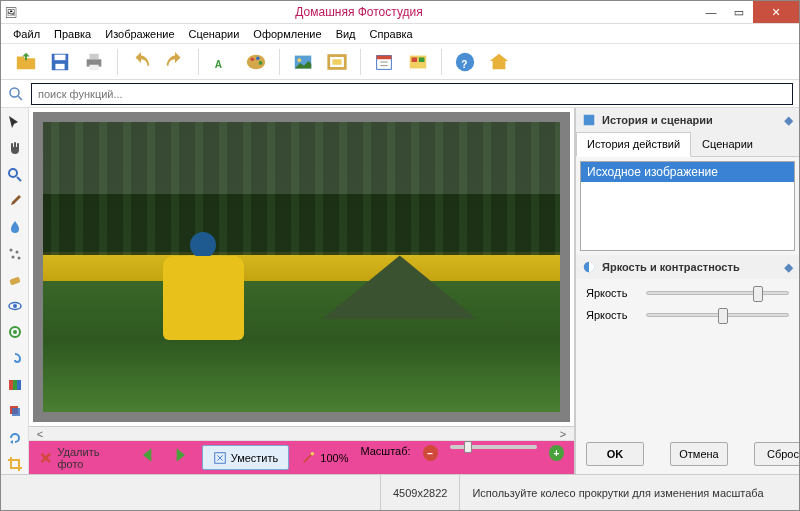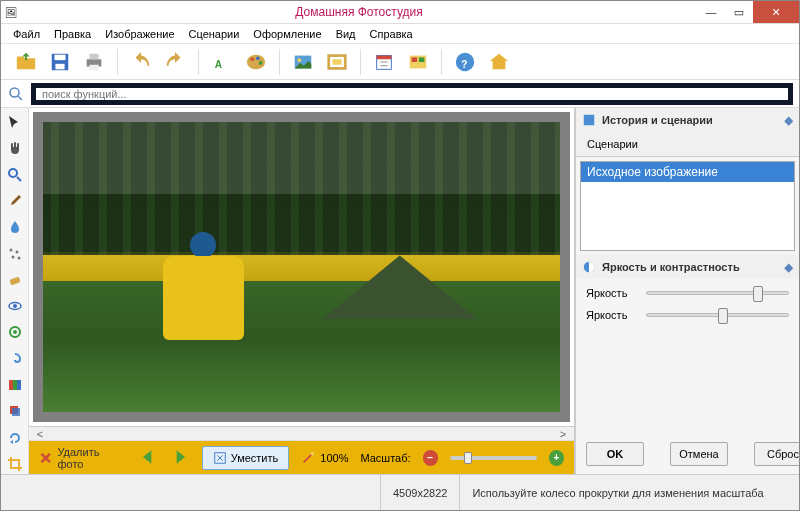--- a/index.html
+++ b/index.html
@@ -11,38 +11,38 @@
 .titlebar .win-btn { width: 28px; height: 22px; display: flex; align-items: center; justify-content: center; font-size: 11px; color: #333; }
 .titlebar .win-btn.close { background: #c94f3e; color: #fff; width: 46px; }
 .menubar { height: 20px; background: #fff; display: flex; gap: 2px; padding: 0 6px; align-items: center; border-bottom: 1px solid #e5e5e5; }
 .menubar span { padding: 2px 6px; cursor: pointer; font-size: 11px; }
 .toolbar { height: 36px; background: #fff; display: flex; align-items: center; padding: 0 10px; gap: 4px; border-bottom: 1px solid #ddd; }
 .tb-btn { width: 30px; height: 30px; display: flex; align-items: center; justify-content: center; border-radius: 3px; cursor: pointer; }
 .tb-sep { width: 1px; height: 26px; background: #ddd; margin: 0 4px; }
 .tb-btn svg { width: 22px; height: 22px; }
 .search-row { height: 28px; background: #fff; display: flex; align-items: center; padding: 2px 6px; gap: 6px; border-bottom: 1px solid #ddd; }
 .search-row .mag { width: 18px; height: 18px; }
-.search-row input { flex: 1; height: 22px; border: 5px solid #0f172a; padding: 0 6px; font-size: 11px; color: #888; }
+.search-row input { flex: 1; height: 22px; border: 1px solid #0f172a; padding: 0 6px; font-size: 11px; color: #888; }
 .content { flex: 1; display: flex; min-height: 0; }
 .toolstrip { width: 28px; background: #f5f5f5; border-right: 1px solid #ddd; display: flex; flex-direction: column; align-items: center; padding-top: 4px; gap: 6px; }
 .toolstrip .tool { width: 22px; height: 22px; display: flex; align-items: center; justify-content: center; cursor: pointer; }
 .toolstrip .tool svg { width: 16px; height: 16px; }
 .canvas-wrap { flex: 1; display: flex; flex-direction: column; background: #fff; border-right: 1px solid #ccc; min-width: 0; }
 .canvas { flex: 1; background: #808080; margin: 4px; position: relative; overflow: hidden; }
 .photo { position: absolute; inset: 10px; background: linear-gradient(to bottom, #dde3dc 0%, #e8ece8 25%, #1f3818 25%, #2b4a20 45%, #d6b820 45%, #c4a310 55%, #3a6628 55%, #2e5820 75%, #4a7f32 100%); }
 .person { position: absolute; left: 18%; top: 38%; width: 26%; height: 48%; }
 .person .head { position: absolute; top: 0; left: 40%; width: 26px; height: 26px; border-radius: 50%; background: #1e5a8f; }
 .person .body { position: absolute; top: 24px; left: 20%; width: 60%; height: 60%; background: #e8c21a; border-radius: 10px 10px 6px 6px; }
 .tent { position: absolute; right: 16%; top: 46%; width: 30%; height: 22%; }
 .tent-shape { width: 100%; height: 100%; background: #3a5230; clip-path: polygon(50% 0, 100% 100%, 0 100%); }
 .trees { position: absolute; top: 0; left: 0; right: 0; height: 46%; background: repeating-linear-gradient(90deg, #1a2e14 0 8px, #243f1c 8px 16px, #1a2e14 16px 24px); opacity: 0.85; }
 .canvas-scroll { height: 14px; background: #f0f0f0; border-top: 1px solid #ccc; display: flex; align-items: center; font-size: 10px; color: #666; padding: 0 4px; }
 .canvas-scroll .arrow { width: 14px; text-align: center; }
 .canvas-scroll .track { flex: 1; }
-.bottom-bar { height: 34px; background: #eab308; display: flex; align-items: center; padding: 12px 10px; gap: 12px; border-top: 1px solid #ddd; }
+.bottom-bar { height: 34px; background: #ec4899; display: flex; padding: 4px 10px; gap: 12px; border-top: 1px solid #ddd; }
 .btn-del { display: flex; align-items: center; gap: 5px; color: #333; cursor: pointer; }
 .btn-del svg { width: 14px; height: 14px; }
 .nav-arrow svg { width: 20px; height: 20px; }
 .btn-fit { border: 1px solid #7aa8d4; background: #e2eefa; padding: 4px 10px; border-radius: 2px; display: flex; align-items: center; gap: 4px; cursor: pointer; }
 .zoom-block { display: flex; align-items: center; gap: 5px; }
 .zoom-slider { width: 90px; height: 4px; background: #ccc; position: relative; border-radius: 2px; }
 .zoom-slider .thumb { position: absolute; top: -4px; left: 14px; width: 8px; height: 12px; background: #eee; border: 1px solid #888; border-radius: 2px; }
 .round-btn { width: 16px; height: 16px; border-radius: 50%; display: flex; align-items: center; justify-content: center; font-weight: bold; color: #fff; font-size: 10px; }
 .round-btn.minus { background: #d04a3a; }
 .round-btn.plus { background: #4aa03a; }
@@ -329,20 +329,21 @@
 
   <div class="sidebar">
     <div class="panel-head">
       <svg width="14" height="14" viewBox="0 0 16 16">
           <rect x="2" y="2" width="12" height="12" fill="#4a8ed4"></rect>
         </svg>
       <span>История и сценарии</span>
       <span class="collapse">◆</span>
     </div>
     <div class="tabs">
+      <div class="tab active">История действий</div>
       <div class="tab">Сценарии</div>
     </div>
     <div class="history-list">
       <div class="history-item selected">Исходное изображение</div>
     </div>
 
     <div class="panel-head">
       <svg width="14" height="14" viewBox="0 0 16 16">
           <circle cx="8" cy="8" r="6" fill="#4a8ed4"></circle>
           <path fill="#fff" d="M8 2v12a6 6 0 000-12z"></path>

